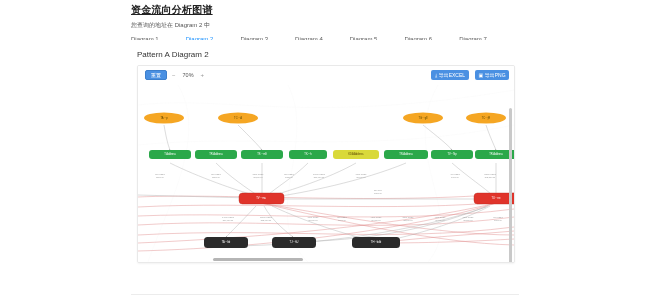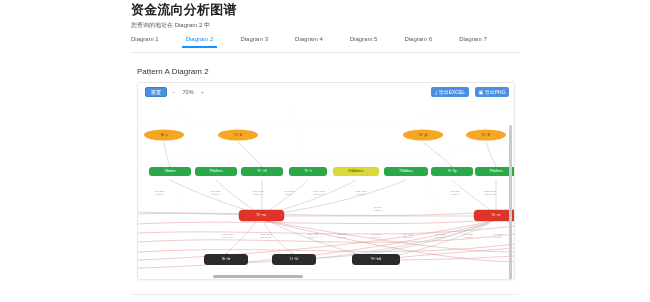--- a/index.html
+++ b/index.html
@@ -7,22 +7,22 @@
     width:650px;height:302px;overflow:hidden;
     background:#ffffff;
     font-family:"Liberation Sans","DejaVu Sans",sans-serif;
     color:#333;
   }
   .page{position:relative;width:650px;height:302px;background:#fff;}
 
   
   .header{position:absolute;left:131px;top:0;width:388px;}
   .title{
-    font-size:13px;font-weight:bold;color:#222;letter-spacing:.2px;
-    margin:4px 0 0 0;line-height:11px;
+    font-size:10px;font-weight:bold;color:#222;letter-spacing:.2px;
+    margin:4px 0 0 0;line-height:11px;text-decoration:underline;
   }
   .subtitle{
     font-size:6px;color:#555;margin-top:6px;line-height:9px;
   }
 
   
   .tabs{
     position:absolute;left:131px;top:33px;width:388px;height:19px;
     border-bottom:1px solid #e8e8e8;
     display:flex;align-items:flex-start;
@@ -32,21 +32,21 @@
     position:relative;white-space:nowrap;cursor:pointer;
   }
   .tab.active{color:#1890ff;}
   .tab.active:after{
     content:"";position:absolute;left:-4px;right:-4px;bottom:-1px;height:1.6px;
     background:#1890ff;
   }
 
   
   .panel{
-    position:absolute;left:131px;top:57px;width:388px;height:232px;
+    position:absolute;left:131px;top:40px;width:388px;height:232px;
     background:#fff;
   }
   .panel-title{
     font-size:8px;color:#333;padding:9px 0 0 6px;line-height:12px;
   }
 
   
   .graph-card{
     position:absolute;left:6px;top:25px;width:376px;height:196px;
     background:#fff;border:1px solid #e9e9e9;border-radius:2px;

